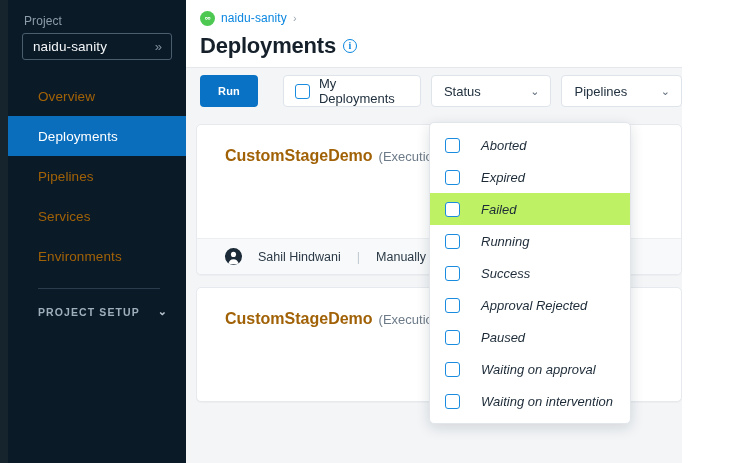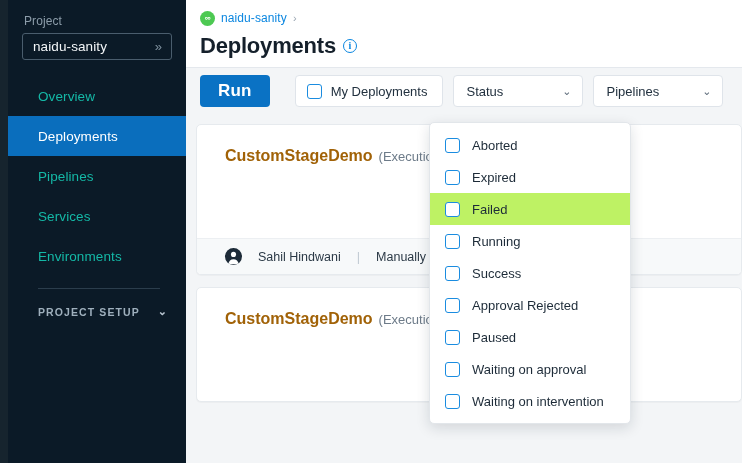--- a/index.html
+++ b/index.html
@@ -2,21 +2,21 @@
 <html><head>
 <meta charset="utf-8">
 <style>
   * { box-sizing: border-box; margin: 0; padding: 0; }
   html, body {
     width: 742px; height: 463px;
     overflow: hidden;
     font-family: "Liberation Sans", sans-serif;
     background: #ffffff;
   }
-  .app { position: relative; width: 742px; height: 463px; display: flex; border-radius: 18px; }
+  .app { position: relative; width: 682px; height: 463px; display: flex; border-radius: 18px; }
 
   
   .module-rail {
     width: 8px; height: 463px;
     background: #16242e;
     flex: 0 0 8px;
   }
 
   
   .sidebar {
@@ -48,21 +48,21 @@
     letter-spacing: .1px;
   }
   .project-selector .chev { color: #7e909e; font-size: 13px; line-height: 1; }
 
   .nav { margin-top: 16px; }
   .nav-item {
     height: 40px;
     display: flex;
     align-items: center;
     padding-left: 30px;
-    color: #14b8a6;
+    color: #a16207;
     font-size: 13.5px;
     letter-spacing: .1px;
   }
   .nav-item.active {
     background: #0a6ebd;
     color: #ffffff;
   }
   .nav-divider {
     height: 1px;
     background: #2b3d4c;
@@ -133,21 +133,21 @@
     height: 46px;
     display: flex;
     align-items: center;
     gap: 10px;
     padding-left: 14px;
     background: #f3f5f7;
   }
   .run-btn {
     background: #0a72c4;
     color: #ffffff;
-    font-size: 17px;
+    font-size: 11px;
     font-weight: bold;
     border: none;
     border-radius: 4px;
     height: 32px;
     padding: 0 18px;
     cursor: pointer;
     letter-spacing: .2px;
   }
   .pill {
     background: #ffffff;
@@ -217,25 +217,26 @@
     border: 1px solid #e2e6ea;
     border-radius: 5px;
     box-shadow: 0 4px 14px rgba(16,30,45,.14);
     padding: 6px 0 6px 0;
     z-index: 20;
   }
   .menu-item {
     height: 32px;
     display: flex;
     align-items: center;
-    gap: 12px;
+    gap: 21px;
     padding-left: 15px;
     font-size: 13px;
     color: #1d2b38;
     cursor: pointer;
+    font-style: italic;
   }
   .menu-item.hover { background: #bef264; }
 </style>
 </head>
 <body>
 
 <div class="app">
 
   <div class="module-rail"></div>
 

